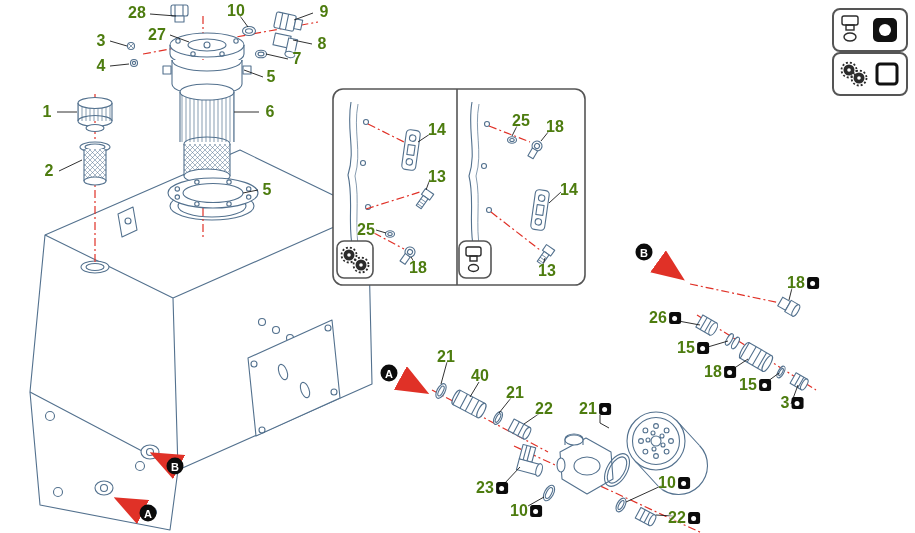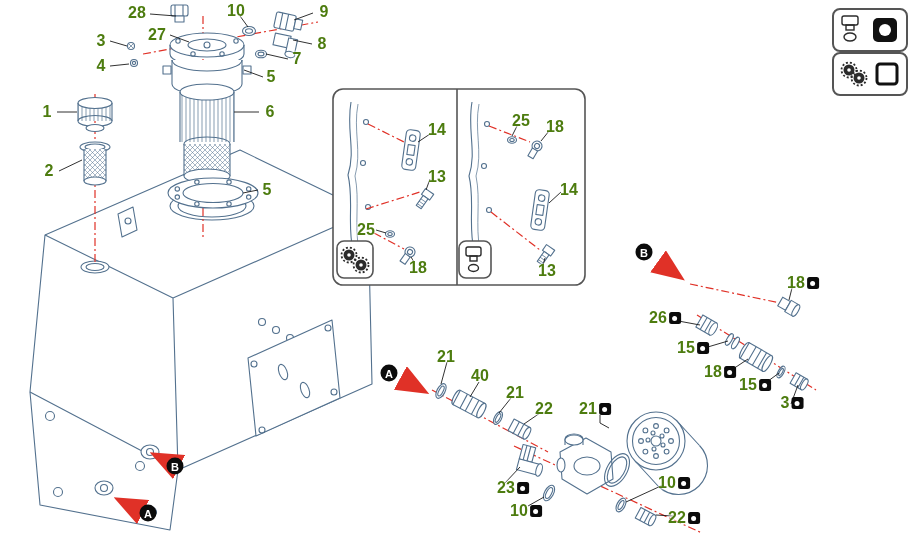--- a/index.html
+++ b/index.html
@@ -471,21 +471,21 @@
 <div class="callout" style="left:515px;top:393px">
       <span>21</span>
     </div>
 <div class="callout" style="left:544px;top:409px">
       <span>22</span>
     </div>
 <div class="callout" style="left:595px;top:409px">
       <span>21</span>
       <span class="kit-box"></span>
     </div>
-<div class="callout" style="left:513px;top:488px">
+<div class="callout" style="left:492px;top:488px">
       <span>23</span>
       <span class="kit-box"></span>
     </div>
 <div class="callout" style="left:526px;top:511px">
       <span>10</span>
       <span class="kit-box"></span>
     </div>
 <div class="callout" style="left:674px;top:483px">
       <span>10</span>
       <span class="kit-box"></span>

